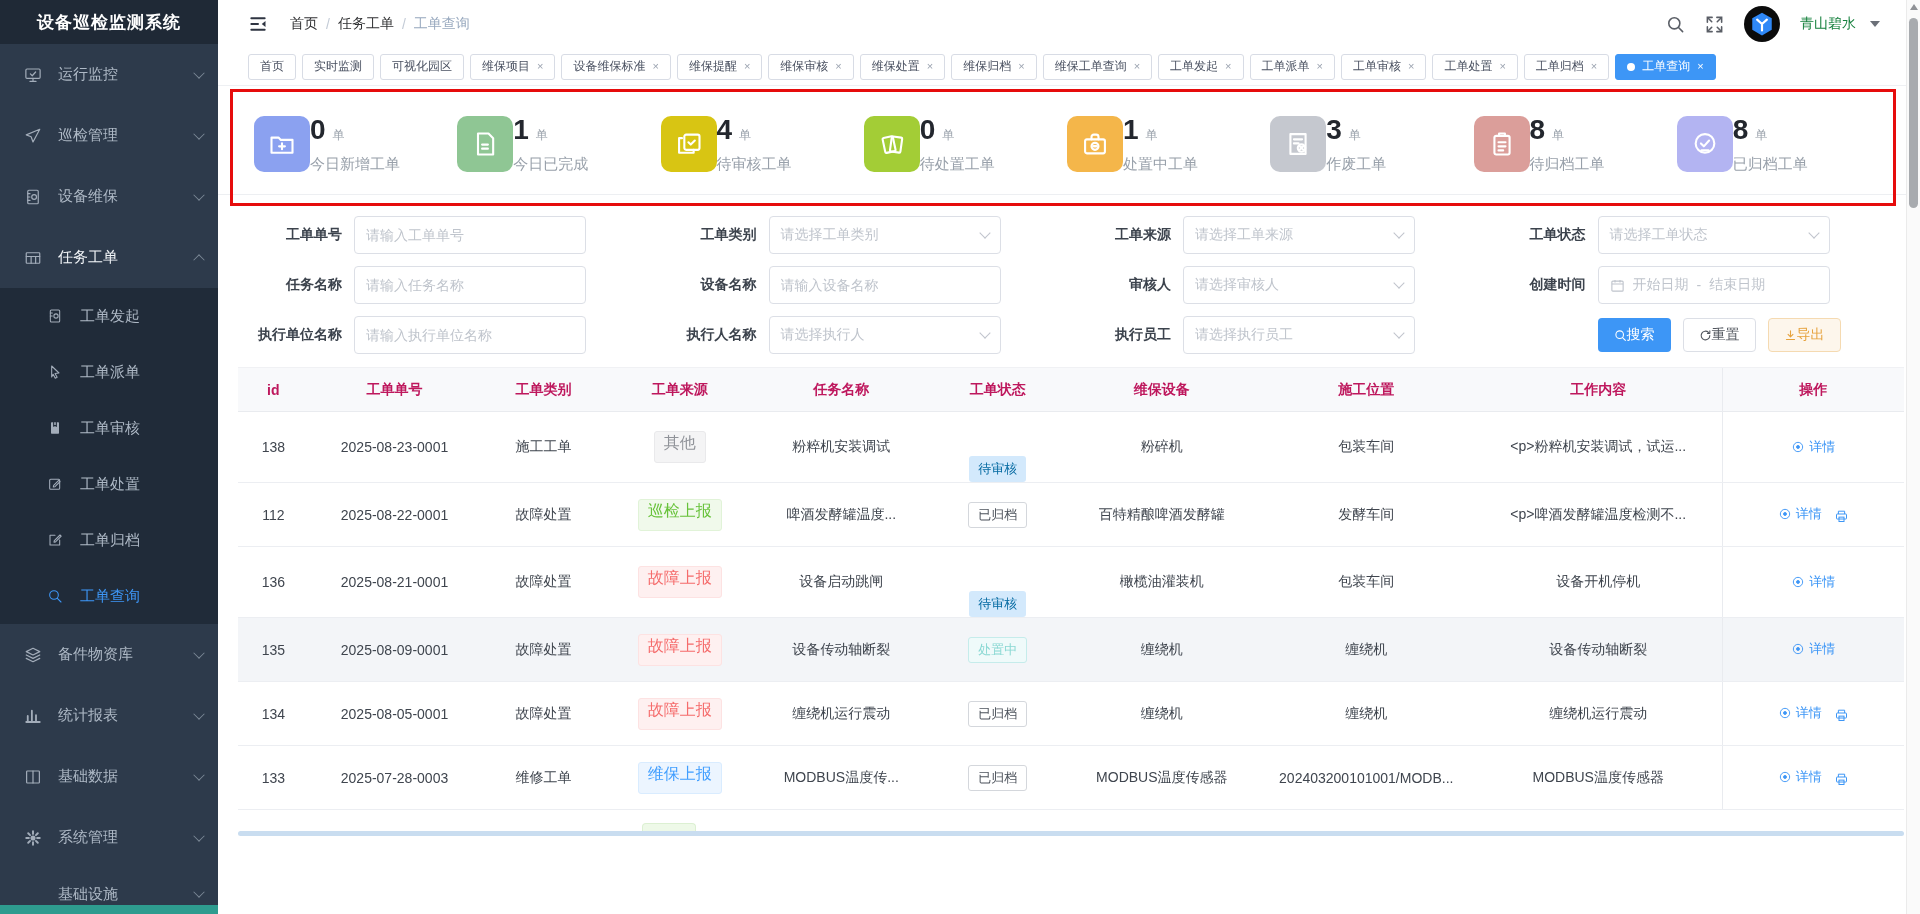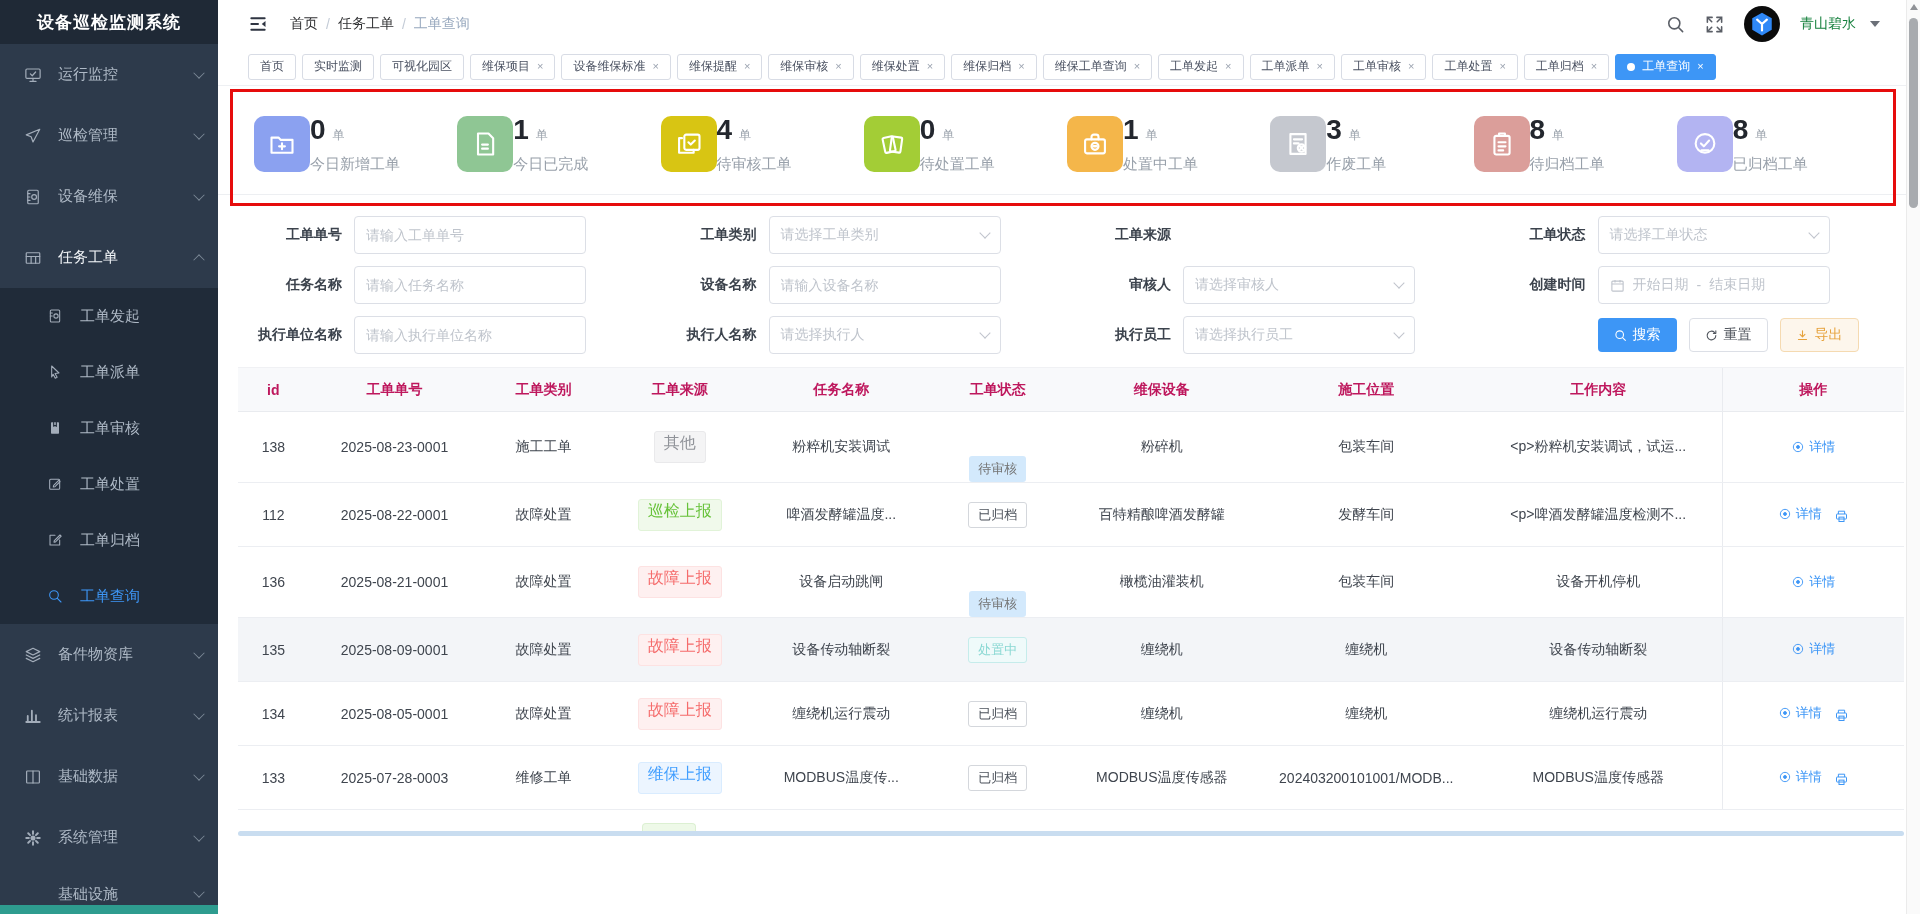--- a/index.html
+++ b/index.html
@@ -62,21 +62,21 @@
   .filter { padding:22px 30px 6px 14px; display:grid; grid-template-columns:repeat(4,1fr); row-gap:14px; }
   .field { display:flex; align-items:center; height:36px; }
   .field label { width:122px; text-align:right; padding-right:12px; font-size:14px; font-weight:bold; color:#3c434d; flex-shrink:0; }
   .ctrl { width:232px; height:38px; border:1px solid #dcdfe6; border-radius:4px; background:#fff; font-size:14px; color:#606266; padding:0 11px; display:flex; align-items:center; gap:8px; }
   input.ctrl::placeholder { color:#bfc4cc; }
   .sel { justify-content:space-between; color:#bfc4cc; cursor:pointer; }
   .sel-caret { width:8px; height:8px; border-right:1.4px solid #c0c4cc; border-bottom:1.4px solid #c0c4cc; transform:rotate(45deg); margin-top:-4px; }
   .date .ph { color:#bfc4cc; }
   .date .dsep { color:#bfc4cc; }
   .btns { display:flex; align-items:center; gap:12px; padding-left:122px; }
-  .btn { height:34px; padding:0 15px; border-radius:4px; font-size:14px; display:inline-flex; align-items:center; gap:6px; cursor:pointer; border:1px solid transparent; }
+  .btn { height:34px; padding:0 15px; border-radius:4px; font-size:14px; display:inline-flex; align-items:center; cursor:pointer; border:1px solid transparent; }
   .btn svg { stroke-width:2; fill:none; stroke-linecap:round; stroke-linejoin:round; }
   .btn-primary { background:#3d96f6; color:#fff; }
   .btn-primary svg { stroke:#fff; }
   .btn-plain { background:#fff; border-color:#dcdfe6; color:#51565e; }
   .btn-plain svg { stroke:#51565e; }
   .btn-warn { background:#fdf6ec; border-color:#f5dab1; color:#e6a23c; }
   .btn-warn svg { stroke:#e6a23c; }
 
   
   .tablewrap { padding:8px 16px 0 20px; position:relative; }
@@ -84,21 +84,21 @@
   th { height:44px; background:#f8f9fb; font-size:14px; font-weight:bold; color:#be185d; text-align:center; border-top:1px solid #f0f1f4; border-bottom:1px solid #e9ebef; }
   td { height:64px; font-size:14px; color:#3f454e; text-align:center; border-bottom:1px solid #eceef2; overflow:hidden; white-space:nowrap; text-overflow:ellipsis; }
   tr.hover-row td { background:#f3f5f8; }
   .col-op { border-left:1px solid #e9ebef; }
   .tag { display:inline-block; height:32px; line-height:22px; padding:0 9px; border-radius:3px; font-size:16px; border:1px solid transparent; }
   .tag-gray  { background:#f4f4f5; border-color:#e9e9eb; color:#909399; }
   .tag-green { background:#f0f9eb; border-color:#e1f3d8; color:#67c23a; }
   .tag-red   { background:#fef0f0; border-color:#fde2e2; color:#f56c6c; }
   .tag-blue  { background:#ecf5ff; border-color:#d9ecff; color:#409eff; }
   .st { display:inline-block; height:26px; line-height:24px; padding:0 9px; border-radius:3px; font-size:13px; }
-  .st-pending    { background:#d3e9fc; color:#737373; line-height:26px;margin-top:44px; }
+  .st-pending    { background:#d3e9fc; color:#0369a1; line-height:26px;margin-top:44px; }
   .st-archived   { background:#fff; border:1px solid #d4d7dc; color:#4d535c; }
   .st-processing { background:#effafa; border:1px solid #c5eceb; color:#8ad8d3; }
   .op-link { color:#3d96f6; font-size:13px; display:inline-flex; align-items:center; gap:4px; cursor:pointer; text-decoration:none; }
   .op-link svg, .print-btn svg { stroke:#3d96f6; fill:none; stroke-width:1.6; }
   .print-btn { display:inline-flex; margin-left:12px; cursor:pointer; vertical-align:middle; }
   .bottom-area { height:24px; position:relative; margin-top:2px; }
   .green-sliver { position:absolute; left:404px; bottom:5px; width:54px; height:8px; background:#eef9e8; border:1px solid #dcf0d2; border-bottom:none; border-radius:4px 4px 0 0; }
   .hscroll { position:absolute; left:0; right:0; bottom:0; height:5px; background:#c9ddf0; border-radius:3px; }
 
   
@@ -482,20 +482,24 @@
         </div>
         <div class="field">
           <label>工单类别</label>
           <div class="ctrl sel">
               <span>请选择工单类别</span>
               <span class="sel-caret"></span>
             </div>
         </div>
         <div class="field">
           <label>工单来源</label>
+          <div class="ctrl sel">
+              <span>请选择工单来源</span>
+              <span class="sel-caret"></span>
+            </div>
         </div>
         <div class="field">
           <label>工单状态</label>
           <div class="ctrl sel">
               <span>请选择工单状态</span>
               <span class="sel-caret"></span>
             </div>
         </div>
 
         <div class="field">

